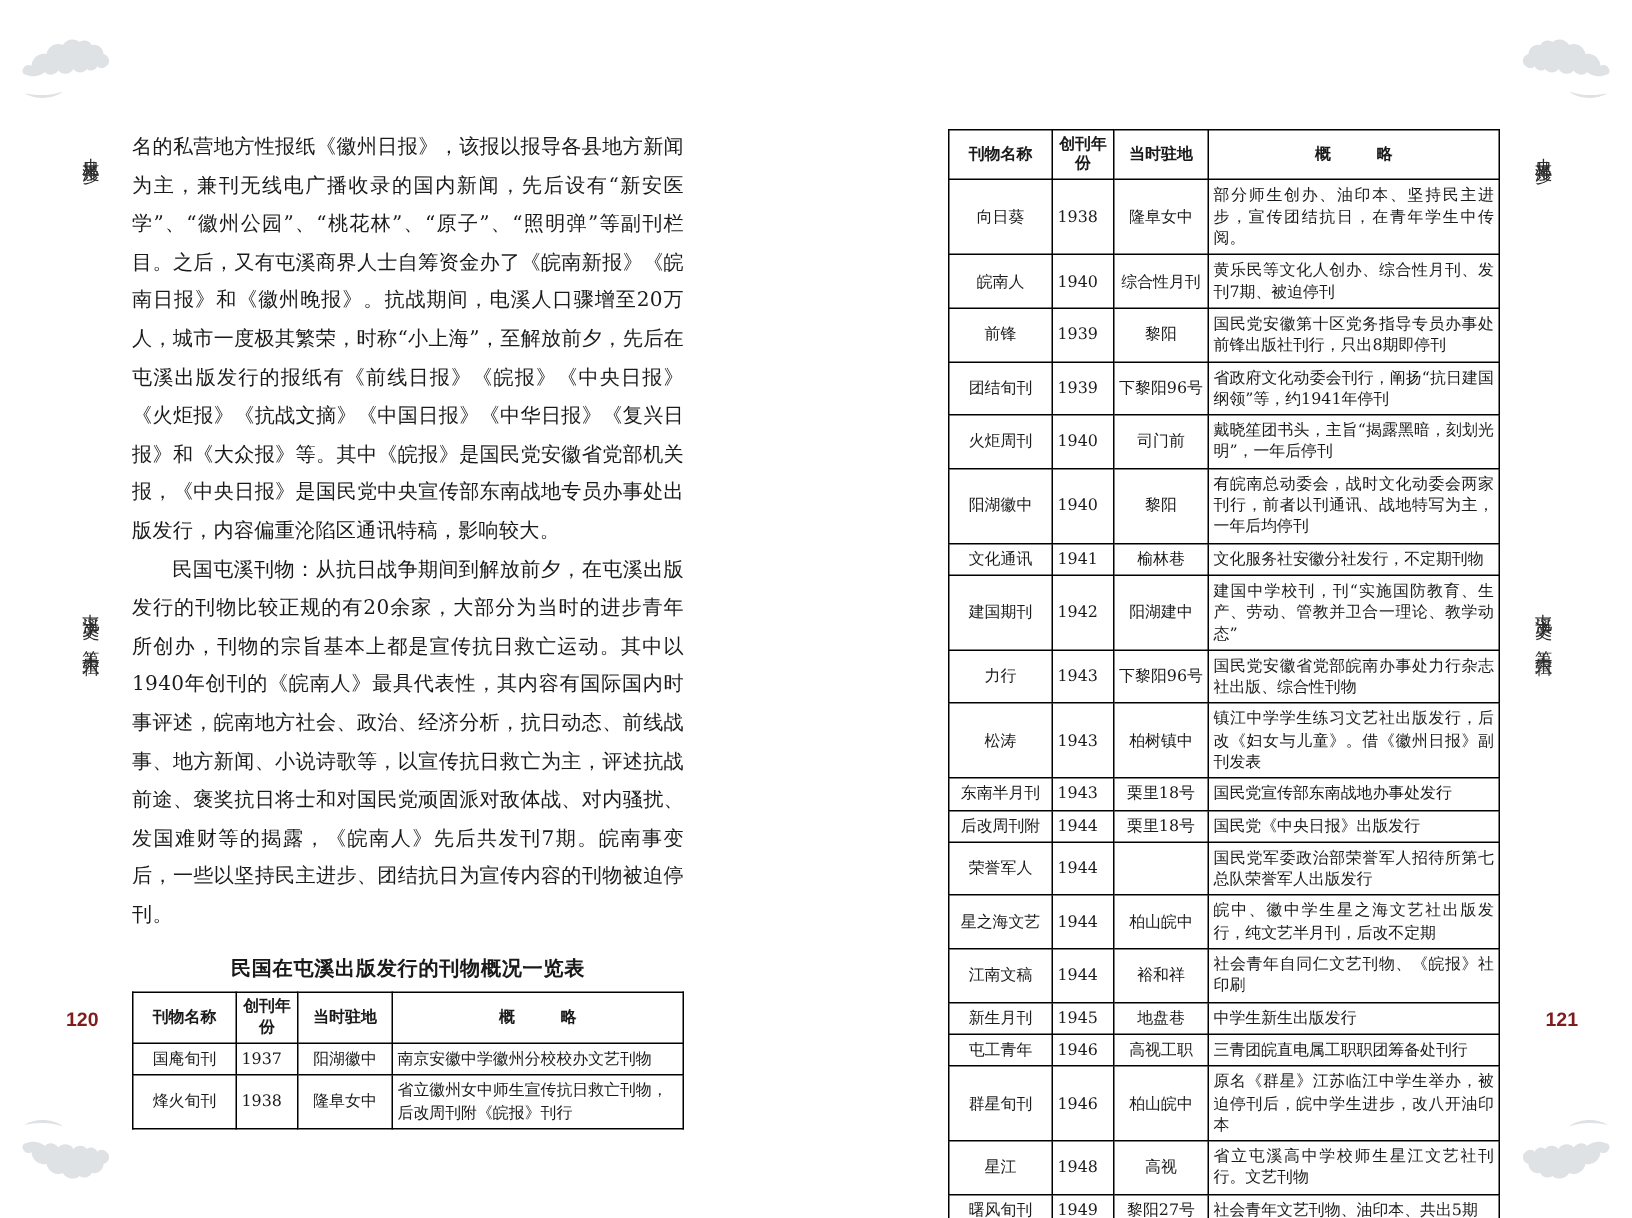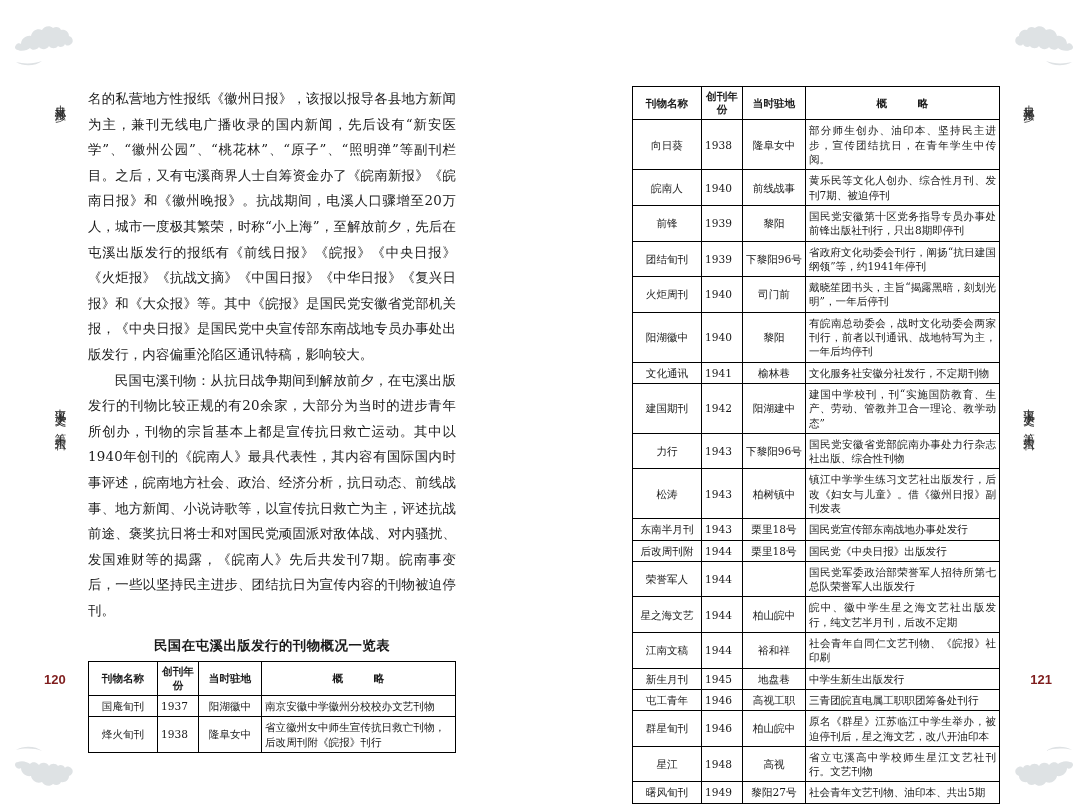--- a/index.html
+++ b/index.html
@@ -198,21 +198,21 @@
       <tbody>
           <tr>
             <td class="c-name">向日葵</td>
             <td class="c-year">1938</td>
             <td class="c-place">隆阜女中</td>
             <td class="c-desc just">部分师生创办、油印本、坚持民主进步，宣传团结抗日，在青年学生中传阅。</td>
           </tr>
           <tr>
             <td class="c-name">皖南人</td>
             <td class="c-year">1940</td>
-            <td class="c-place">前线战事</td>
+            <td class="c-place">综合性月刊</td>
             <td class="c-desc just">黄乐民等文化人创办、综合性月刊、发刊7期、被迫停刊</td>
           </tr>
           <tr>
             <td class="c-name">前锋</td>
             <td class="c-year">1939</td>
             <td class="c-place">黎阳</td>
             <td class="c-desc just">国民党安徽第十区党务指导专员办事处前锋出版社刊行，只出8期即停刊</td>
           </tr>
           <tr>
             <td class="c-name">团结旬刊</td>
@@ -295,21 +295,21 @@
           <tr>
             <td class="c-name">屯工青年</td>
             <td class="c-year">1946</td>
             <td class="c-place">高视工职</td>
             <td class="c-desc just">三青团皖直电属工职职团筹备处刊行</td>
           </tr>
           <tr>
             <td class="c-name">群星旬刊</td>
             <td class="c-year">1946</td>
             <td class="c-place">柏山皖中</td>
-            <td class="c-desc just">原名《群星》江苏临江中学生举办，被迫停刊后，星之海文艺，改八开油印本</td>
+            <td class="c-desc just">原名《群星》江苏临江中学生举办，被迫停刊后，皖中学生进步，改八开油印本</td>
           </tr>
           <tr>
             <td class="c-name">星江</td>
             <td class="c-year">1948</td>
             <td class="c-place">高视</td>
             <td class="c-desc just">省立屯溪高中学校师生星江文艺社刊行。文艺刊物</td>
           </tr>
           <tr>
             <td class="c-name">曙风旬刊</td>
             <td class="c-year">1949</td>

